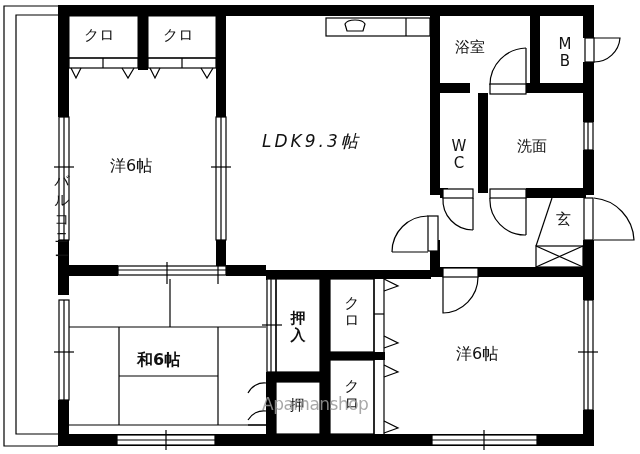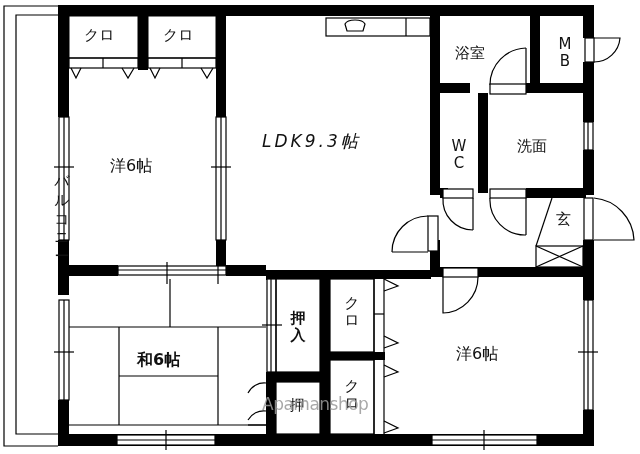--- a/index.html
+++ b/index.html
@@ -176,21 +176,21 @@
   <g fill="none" stroke="#000" stroke-width="1">
     <rect x="69" y="16" width="69" height="42"></rect>
     <rect x="148" y="16" width="68" height="42"></rect>
   </g>
 </svg>
 
 <div class="lbl" style="left:84px;top:28px;">クロ</div>
 <div class="lbl" style="left:163px;top:28px;">クロ</div>
 <div class="lbl" style="left:110px;top:158px;font-size:16px;">洋6帖</div>
 <div class="lbl" style="left:262px;top:133px;font-size:17px;letter-spacing:3px;font-style:italic;">LDK9.3帖</div>
-<div class="lbl" style="left:455px;top:46px;">浴室</div>
+<div class="lbl" style="left:455px;top:40px;">浴室</div>
 <div class="vlbl" style="left:556px;top:36px;text-align:center;">MB</div>
 <div class="vlbl" style="left:450px;top:138px;">WC</div>
 <div class="lbl" style="left:517px;top:139px;">洗面</div>
 <div class="lbl" style="left:556px;top:212px;">玄</div>
 <div class="vlbl" style="left:25px;top:172px;line-height:1.25;margin-left:28px;">バルコニー</div>
 <div class="lbl" style="left:137px;top:352px;font-size:16px;font-weight:bold;">和6帖</div>
 <div class="vlbl" style="left:289px;top:310px;font-weight:bold;">押入</div>
 <div class="vlbl" style="left:343px;top:295px;">クロ</div>
 <div class="vlbl" style="left:343px;top:378px;">クロ</div>
 <div class="vlbl" style="left:288px;top:397px;">押</div>

